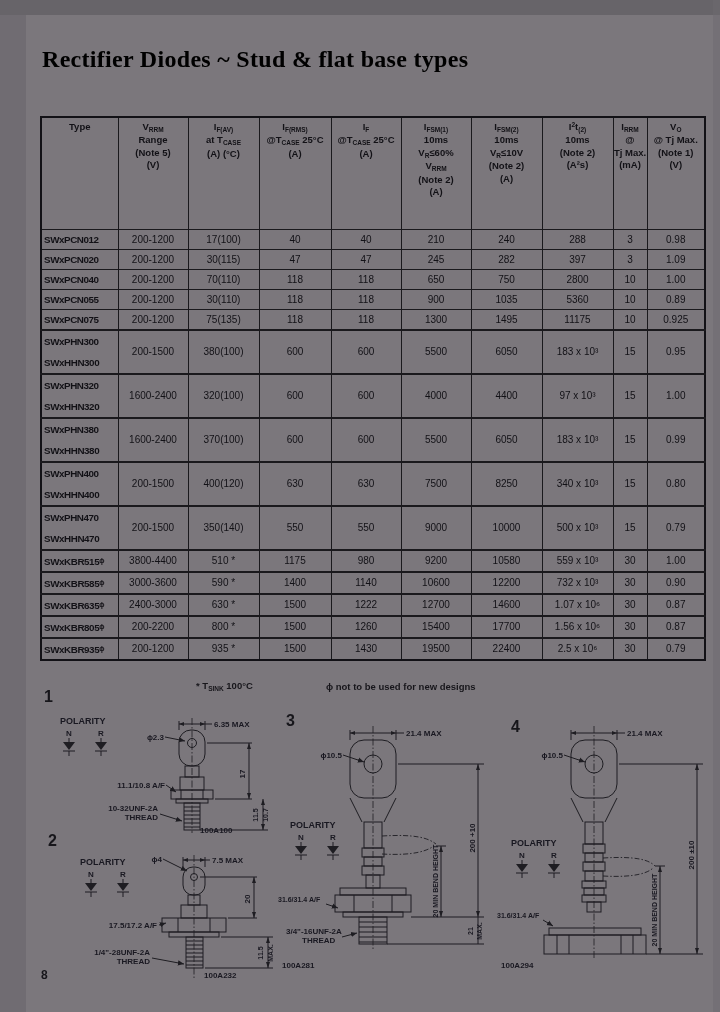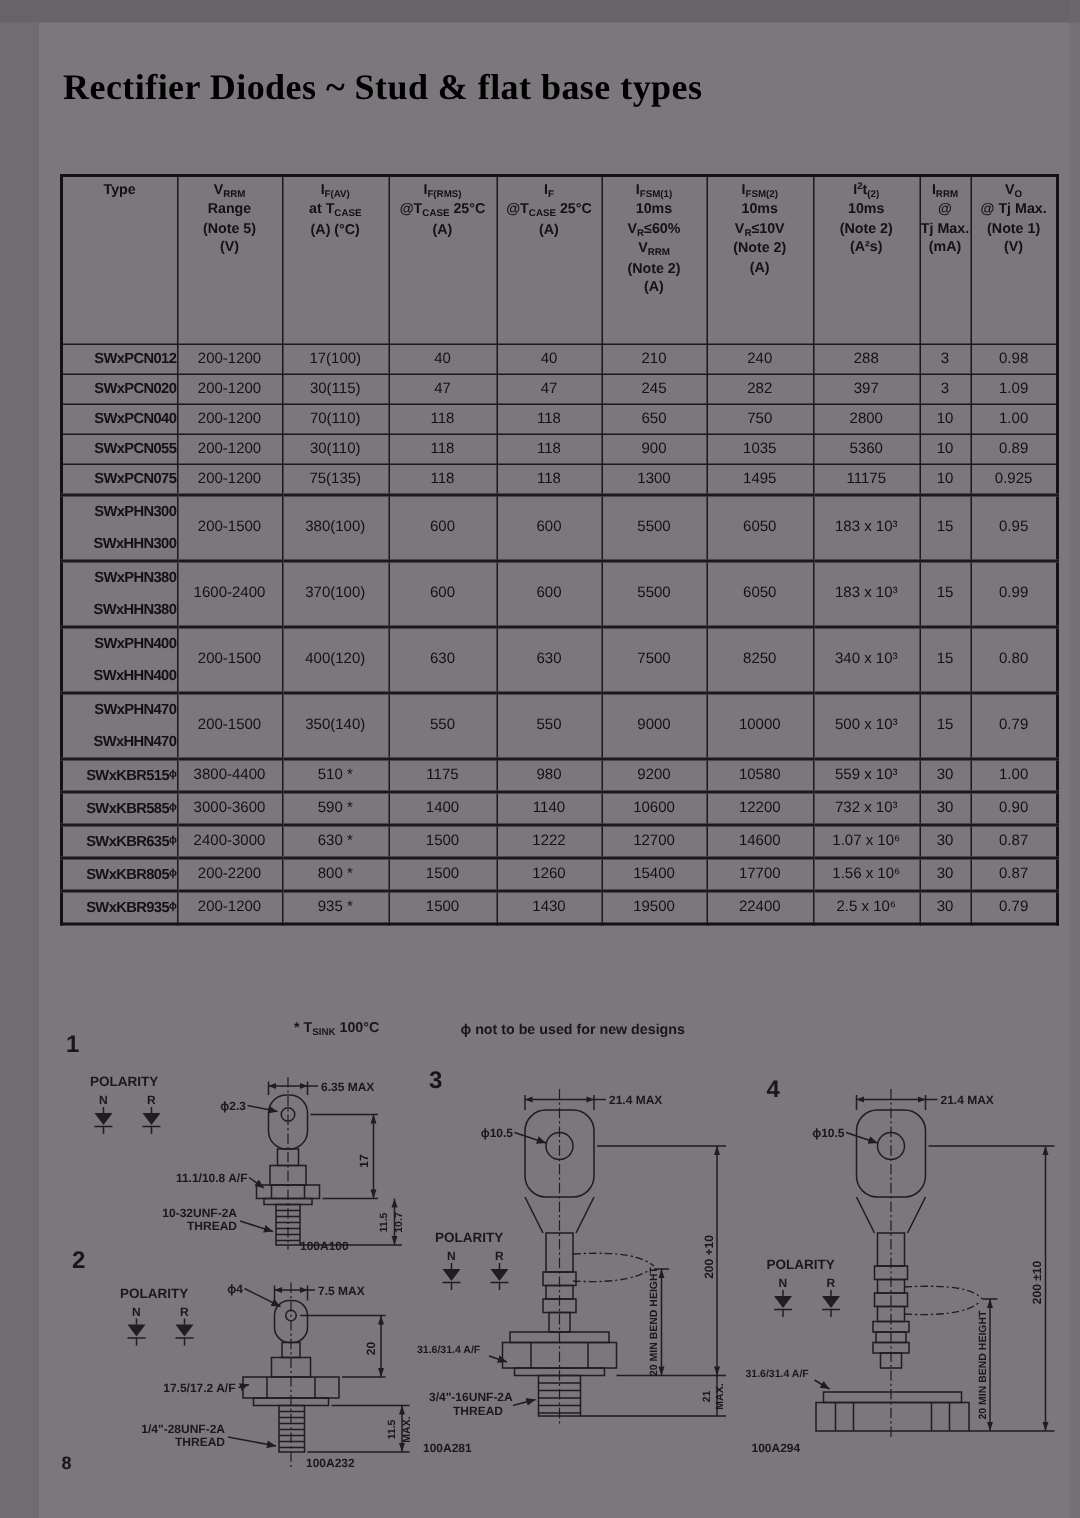--- a/index.html
+++ b/index.html
@@ -10,21 +10,21 @@
 .edge-right{position:absolute;top:0;right:0;width:7px;height:1012px;background:#6d6a6f;opacity:.5}
 .title{position:absolute;left:42px;top:46px;font-family:"Liberation Serif",serif;font-size:24px;font-weight:bold;color:#000000;letter-spacing:.3px}
 table{position:absolute;left:40px;top:116px;border-collapse:collapse;table-layout:fixed;width:664px;border:2px solid #121116;background:transparent}
 th,td{border:1px solid #1a191d;color:#121116;padding:0;overflow:hidden}
 th{height:112px;vertical-align:top;font-weight:bold}
 .hwrap{height:108px;display:flex;flex-direction:column;justify-content:flex-start;padding:3px 0 2px 0;font-size:9.5px;line-height:1.3;text-align:center}
 .sb{font-size:6.5px;vertical-align:-2px}
 .sp{font-size:6.5px;vertical-align:3px}
 tbody td{text-align:center;font-size:10px;height:20px}
 tbody tr.dbl td{height:44px}
-.type-cell{text-align:right;padding-left:2px;font-weight:bold;font-size:9.8px;letter-spacing:-.4px}
+.type-cell{text-align:left;padding-left:2px;font-weight:bold;font-size:9.8px;letter-spacing:-.4px}
 .type-cell div{line-height:19px;white-space:nowrap}
 tr.dbl .type-cell div{line-height:21px}
 tr.tb td{border-bottom-width:2px}
 .mk{font-size:7px;vertical-align:2px}
 .fnote{position:absolute;font-size:9.5px;color:#17161b;font-weight:bold}
 .dnum{position:absolute;font-size:16px;font-weight:bold;color:#17161b}
 .pagenum{position:absolute;left:41px;top:968px;font-size:12px;font-weight:bold;color:#17161b}
 svg{position:absolute}
 svg .ln{stroke:#1e1d22;fill:none;stroke-width:1}
 svg .fl{fill:#1e1d22;stroke:none}
@@ -258,20 +258,35 @@
           <td>600</td>
           <td>600</td>
           <td>5500</td>
           <td>6050</td>
           <td>183 x 10³</td>
           <td>15</td>
           <td>0.95</td>
         </tr>
         <tr class="dbl tb">
           <td class="type-cell">
+            <div>SWxPHN320</div>
+            <div>SWxHHN320</div>
+          </td>
+          <td>1600-2400</td>
+          <td>320(100)</td>
+          <td>600</td>
+          <td>600</td>
+          <td>4000</td>
+          <td>4400</td>
+          <td>97 x 10³</td>
+          <td>15</td>
+          <td>1.00</td>
+        </tr>
+        <tr class="dbl tb">
+          <td class="type-cell">
             <div>SWxPHN380</div>
             <div>SWxHHN380</div>
           </td>
           <td>1600-2400</td>
           <td>370(100)</td>
           <td>600</td>
           <td>600</td>
           <td>5500</td>
           <td>6050</td>
           <td>183 x 10³</td>
@@ -377,21 +392,21 @@
           <td>2.5 x 10⁶</td>
           <td>30</td>
           <td>0.79</td>
         </tr>
       </tbody>
   </table>
 
   <div class="fnote" style="left:196px;top:680px">
     <span>* T</span><span class="sb">SINK</span><span> 100°C</span>
   </div>
-  <div class="fnote" style="left:307px;top:681px">ϕ not to be used for new designs</div>
+  <div class="fnote" style="left:326px;top:681px">ϕ not to be used for new designs</div>
 
   <div class="dnum" style="left:44px;top:688px">1</div>
   <div class="dnum" style="left:48px;top:832px">2</div>
   <div class="dnum" style="left:286px;top:712px">3</div>
   <div class="dnum" style="left:511px;top:718px">4</div>
 
   <svg style="left:52px;top:694px" width="235" height="140" viewBox="0 0 235 140">
     <defs>
         <marker id="ar1" viewBox="0 0 8 8" refX="7" refY="4" markerWidth="7" markerHeight="7" orient="auto">
           <path d="M0,1 L7,4 L0,7 Z" fill="#1e1d22"></path>

